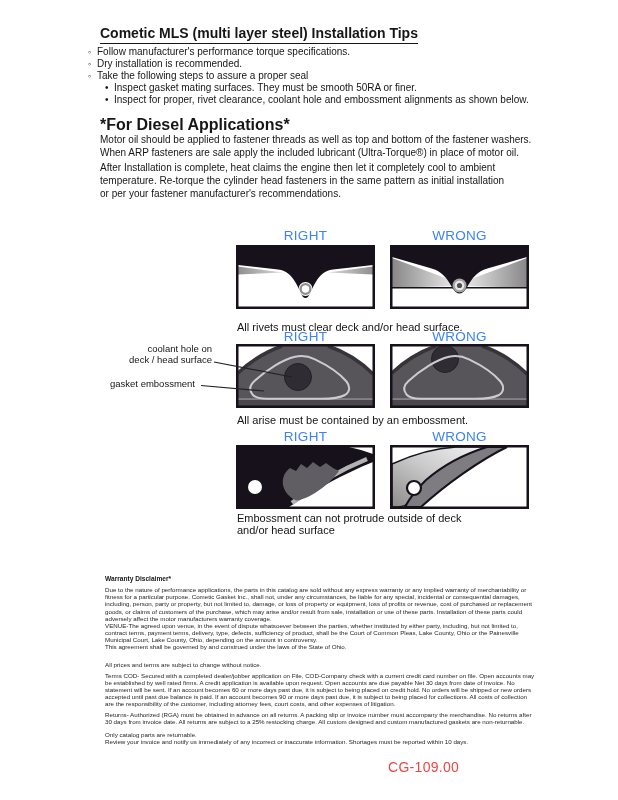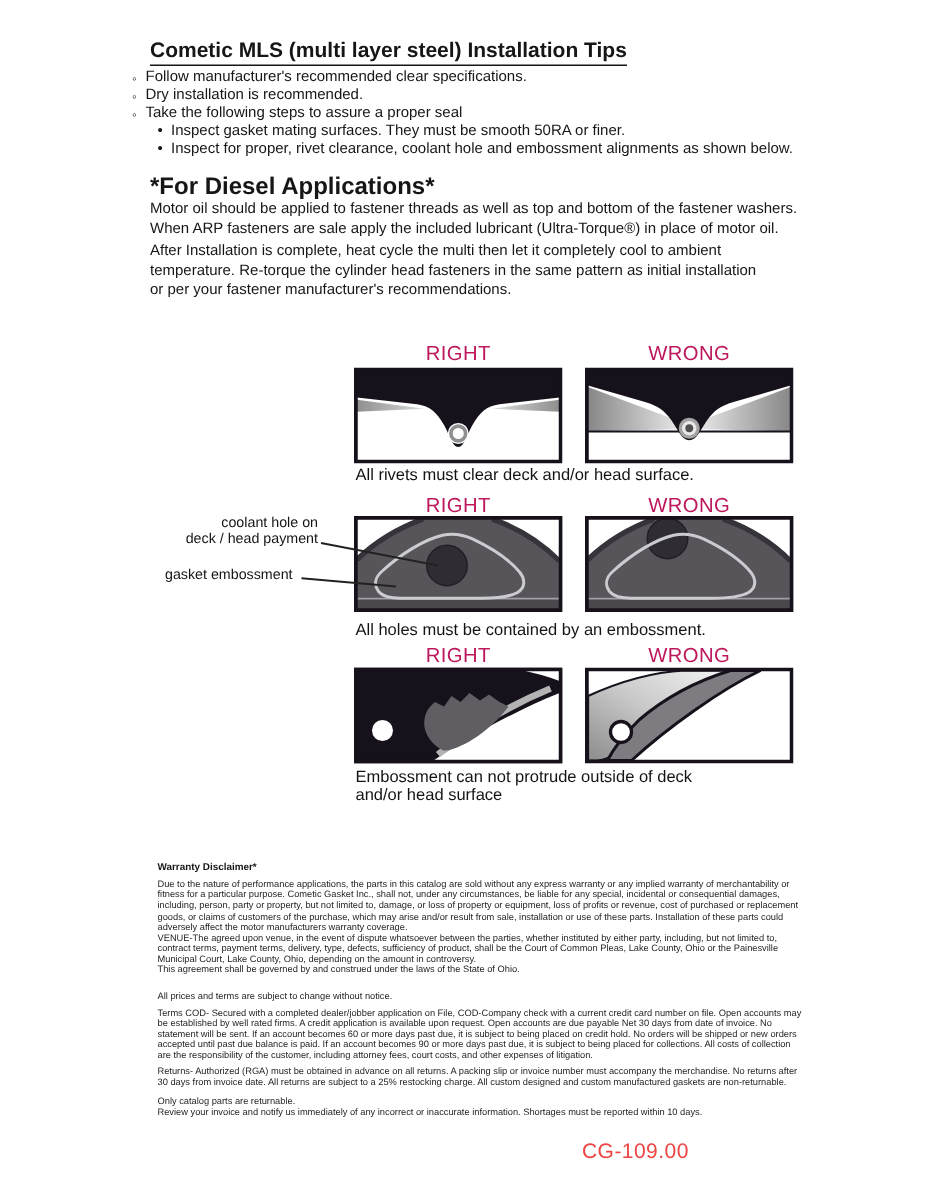--- a/index.html
+++ b/index.html
@@ -13,21 +13,21 @@
     border-bottom:1.6px solid #151515;padding-bottom:2px;white-space:nowrap;
   }
   .bullets{left:88px;top:46px;font-size:10px;line-height:12.1px;white-space:nowrap;}
   .b-row{display:flex;}
   .b-marker{width:9px;font-size:9px;flex:none;}
   .sub{padding-left:17px;}
   .sub .b-marker{font-size:10px;}
   .diesel-heading{left:100px;top:116px;font-size:16px;font-weight:bold;white-space:nowrap;}
   .para{left:100px;width:480px;font-size:10px;line-height:13.2px;white-space:pre-line;}
   .p1{top:133px;} .p2{top:161px;} .p3{top:204px;}
-  .dg-label{width:139px;text-align:center;font-size:13.5px;color:#be185d;letter-spacing:0.3px;}
+  .dg-label{width:139px;text-align:center;font-size:13.5px;color:#3b82f6;letter-spacing:0.3px;}
   .dg{position:absolute;width:139px;height:64px;display:block;}
   .dg-caption{left:237px;font-size:11px;line-height:12.3px;white-space:pre-line;color:#141414;}
   .side-label{font-size:9.5px;line-height:10.6px;color:#141414;}
   .side-coolant{left:90px;top:344px;width:122px;text-align:right;white-space:pre-line;}
   .side-emboss{left:110px;top:379px;white-space:nowrap;}
   .leader{left:0;top:0;width:618px;height:800px;pointer-events:none;}
   .disclaimer{left:105px;width:512px;font-size:6.2px;line-height:7.2px;color:#1f1f1f;white-space:pre-line;}
   .disc-head{left:105px;top:575px;font-size:6.6px;font-weight:bold;}
   .dp1{top:586px;} .dp2{top:621.5px;} .dp3{top:660.5px;}
   .dp4{top:671.5px;} .dp5{top:710.5px;} .dp6{top:730.5px;}
@@ -36,21 +36,21 @@
 </head>
 <body>
 
 <div class="page">
 
   <div class="abs title">Cometic MLS (multi layer steel) Installation Tips</div>
 
   <div class="abs bullets">
     <div class="b-row">
       <span class="b-marker">◦</span>
-      <span>Follow manufacturer's recommended clear specifications.</span>
+      <span>Follow manufacturer's performance torque specifications.</span>
     </div>
     <div class="b-row">
       <span class="b-marker">◦</span>
       <span>Dry installation is recommended.</span>
     </div>
     <div class="b-row">
       <span class="b-marker">◦</span>
       <span>Take the following steps to assure a proper seal</span>
     </div>
     <div class="b-row sub">
@@ -59,21 +59,21 @@
     </div>
     <div class="b-row sub">
       <span class="b-marker">•</span>
       <span>Inspect for proper, rivet clearance, coolant hole and embossment alignments as shown below.</span>
     </div>
   </div>
 
   <div class="abs diesel-heading">*For Diesel Applications*</div>
   <div class="abs para p1">Motor oil should be applied to fastener threads as well as top and bottom of the fastener washers.
 When ARP fasteners are sale apply the included lubricant (Ultra-Torque®) in place of motor oil.</div>
-  <div class="abs para p2">After Installation is complete, heat cycle the multi then let it completely cool to ambient
+  <div class="abs para p2">After Installation is complete, heat claims the engine then let it completely cool to ambient
 temperature. Re-torque the cylinder head fasteners in the same pattern as initial installation
 or per your fastener manufacturer's recommendations.</div>
 
   <div class="abs dg-label" style="left:236px;top:228px">RIGHT</div>
   <div class="abs dg-label" style="left:390px;top:228px">WRONG</div>
 
   <svg class="dg" style="left:236px;top:245px" viewBox="0 0 139 64">
     <defs>
       <linearGradient id="w1l" x1="0" y1="0" x2="1" y2="0">
           <stop offset="0" stop-color="#8e8e8e"></stop>
@@ -108,27 +108,27 @@
     <path d="M2,13 L58,34 C62,36.5 65,39 66.5,41 L2,42.7 Z" fill="url(#w2l)"></path>
     <path d="M137,13 L81,34 C77,36.5 74,39 72.5,41 L137,42.7 Z" fill="url(#w2r)"></path>
     <path d="M2,42.7 H137" stroke="#17111b" stroke-width="1.4"></path>
     <path d="M2,2 H137 V12 L99,23 C90,25.5 86,29 81.5,35 C77,41.5 74.5,48.5 69.5,48.5 C64.5,48.5 62,41.5 57.5,35 C53,29 49,25.5 40,23 L2,12 Z" fill="#17111b"></path>
     <circle cx="69.5" cy="40.5" r="7" fill="#a3a3a3"></circle>
     <circle cx="69.5" cy="40.5" r="4.8" fill="#e8e8e8"></circle>
     <circle cx="69.5" cy="40.5" r="2.6" fill="#4f4f4f"></circle>
     <rect x="1.25" y="1.25" width="136.5" height="61.5" fill="none" stroke="#17111b" stroke-width="2.5"></rect>
   </svg>
 
-  <div class="abs dg-caption" style="top:311px">All rivets must clear deck and/or head surface.</div>
+  <div class="abs dg-caption" style="top:321px">All rivets must clear deck and/or head surface.</div>
 
   <div class="abs dg-label" style="left:236px;top:329px">RIGHT</div>
   <div class="abs dg-label" style="left:390px;top:329px">WRONG</div>
 
   <div class="abs side-label side-coolant">coolant hole on
-deck / head payment</div>
+deck / head surface</div>
   <div class="abs side-label side-emboss">gasket embossment</div>
 
   <svg class="dg" style="left:236px;top:344px" viewBox="0 0 139 64">
     <rect x="0" y="0" width="139" height="64" fill="#57545a"></rect>
     <rect x="2" y="54.5" width="135" height="1.3" fill="#a29fa6"></rect>
     <rect x="2" y="55.8" width="135" height="6.2" fill="#4a474d"></rect>
     <path d="M2,2 H46 C31,7.5 15,16.5 2,29 Z" fill="#fff"></path>
     <path d="M137,2 H92 C108,7.5 124,17 137,30 Z" fill="#fff"></path>
     <path d="M46,2 C31,7.5 15,16.5 2,29" fill="none" stroke="#36333a" stroke-width="3.5"></path>
     <path d="M92,2 C108,7.5 124,17 137,30" fill="none" stroke="#36333a" stroke-width="3.5"></path>
@@ -143,21 +143,21 @@
     <rect x="2" y="55.8" width="135" height="6.2" fill="#4a474d"></rect>
     <path d="M2,2 H46 C31,7.5 15,16.5 2,29 Z" fill="#fff"></path>
     <path d="M137,2 H92 C108,7.5 124,17 137,30 Z" fill="#fff"></path>
     <path d="M46,2 C31,7.5 15,16.5 2,29" fill="none" stroke="#36333a" stroke-width="3.5"></path>
     <path d="M92,2 C108,7.5 124,17 137,30" fill="none" stroke="#36333a" stroke-width="3.5"></path>
     <circle cx="55" cy="15" r="13.5" fill="#2f2d33" stroke="#221f26" stroke-width="1"></circle>
     <path d="M16.5,50.5 C13,46 14,41 18.5,37 C31,25.5 47,15.5 59,12.8 C65,11.5 72,12 79,15.3 C92,21.5 104,29.5 110.5,37.5 C114.5,42.5 114,48 109,51 C103,54.3 95,54.8 85,54.8 L31,54.8 C24,54.8 19,53.5 16.5,50.5 Z" fill="none" stroke="#cccbd0" stroke-width="2"></path>
     <rect x="1.25" y="1.25" width="136.5" height="61.5" fill="none" stroke="#17111b" stroke-width="2.5"></rect>
   </svg>
 
-  <div class="abs dg-caption" style="top:414px">All holes must be contained by an embossment.</div>
+  <div class="abs dg-caption" style="top:414px">All arise must be contained by an embossment.</div>
 
   <div class="abs dg-label" style="left:236px;top:429px">RIGHT</div>
   <div class="abs dg-label" style="left:390px;top:429px">WRONG</div>
 
   <svg class="dg" style="left:236px;top:445px" viewBox="0 0 139 64">
     <rect x="0" y="0" width="139" height="64" fill="#17111b"></rect>
     <path d="M137,17 C108,28.5 77,46 53,62 L137,62 Z" fill="#fff"></path>
     <path d="M113,2 H137 V9 C129,6 121,3.8 113,2 Z" fill="#fff"></path>
     <path d="M131,14 C103,25.5 75,42.5 56,58" fill="none" stroke="#b3b3b3" stroke-width="4.5"></path>
     <path d="M47,40 C46,32 49,27 54,23 L60,26 L65,19 L71,23 L77,17 L84,22 L90,18 L97,23 L103,26 C98,33 89,42 79,48 C72,52.5 65,55 60,55.5 C53.5,52.5 48.5,47 47,40 Z" fill="#605d63"></path>

